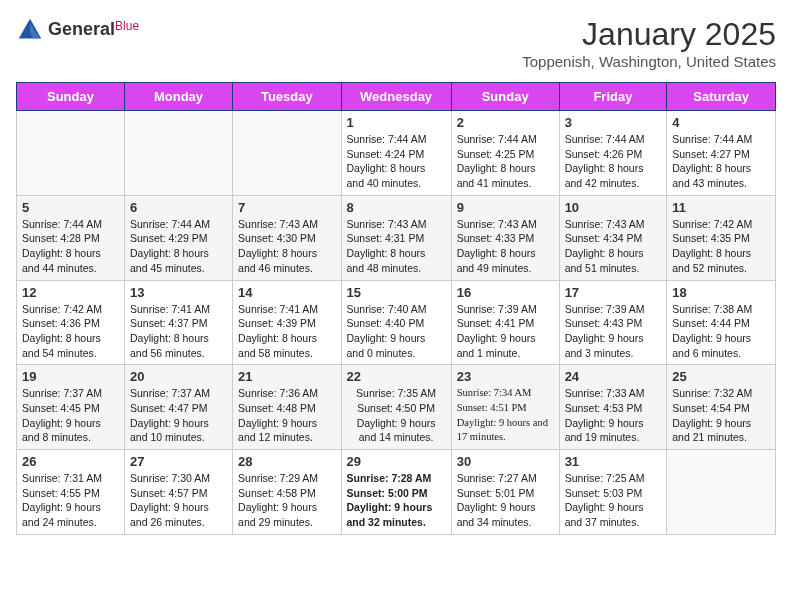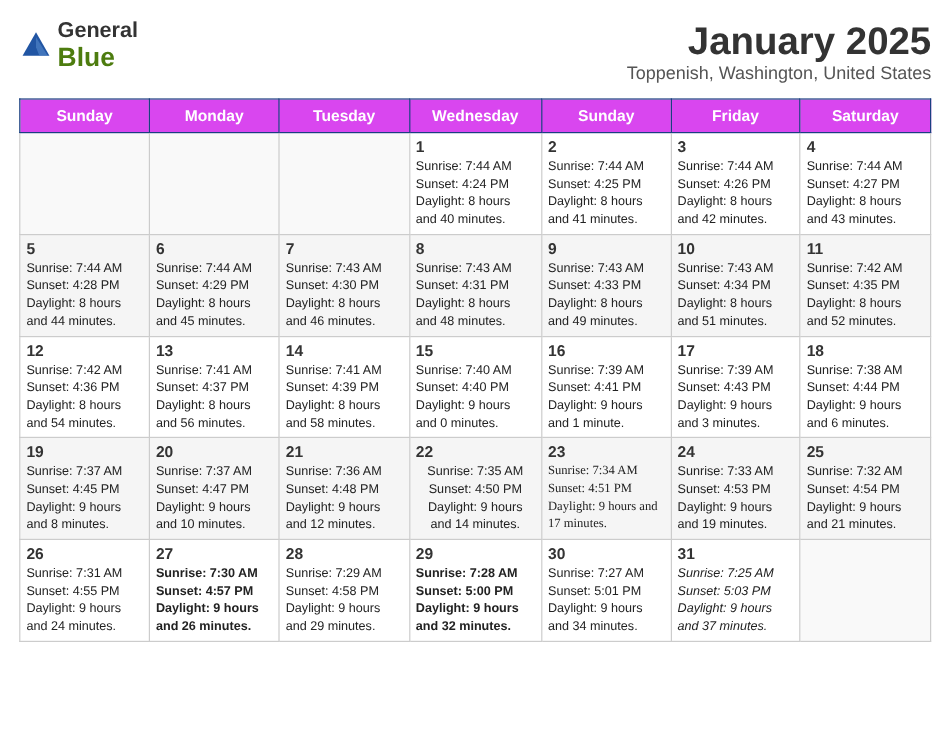--- a/index.html
+++ b/index.html
@@ -16,43 +16,42 @@
       align-items: flex-start;
       margin-bottom: 12px;
     }
     .logo {
       display: flex;
       align-items: center;
       gap: 4px;
     }
     .logo-text {
       display: flex;
-      flex-direction: column;
       line-height: 1.1;
     }
     .logo-general {
       font-size: 18px;
       font-weight: bold;
       color: #333;
     }
     .logo-blue {
-      font-size: 22px;
-      font-weight: bold;
-      color: #4d7c0f;
+      font-size: 12px;
+      font-weight: normal;
+      color: #be185d;
     }
     .logo-icon {
       width: 28px;
       height: 28px;
     }
     .title-block {
       text-align: right;
     }
     .month-title {
       font-size: 32px;
-      font-weight: bold;
+      font-weight: normal;
       color: #333;
     }
     .location {
       font-size: 15px;
       color: #555;
       margin-left: 21px;
     }
     .calendar {
       width: 100%;
       border-collapse: collapse;
@@ -290,21 +289,21 @@
       </tr>
       <tr>
         <td>
           <span class="day-number">26</span>
           <div class="day-info" style="white-space: pre-line;">Sunrise: 7:31 AM
 Sunset: 4:55 PM
 Daylight: 9 hours and 24 minutes.</div>
         </td>
         <td>
           <span class="day-number">27</span>
-          <div class="day-info" style="white-space: pre-line; font-weight: bold;">Sunrise: 7:30 AM
+          <div class="day-info" style="white-space: pre-line;">Sunrise: 7:30 AM
 Sunset: 4:57 PM
 Daylight: 9 hours and 26 minutes.</div>
         </td>
         <td>
           <span class="day-number">28</span>
           <div class="day-info" style="white-space: pre-line;">Sunrise: 7:29 AM
 Sunset: 4:58 PM
 Daylight: 9 hours and 29 minutes.</div>
         </td>
         <td>
@@ -314,20 +313,20 @@
 Daylight: 9 hours and 32 minutes.</div>
         </td>
         <td>
           <span class="day-number">30</span>
           <div class="day-info" style="white-space: pre-line;">Sunrise: 7:27 AM
 Sunset: 5:01 PM
 Daylight: 9 hours and 34 minutes.</div>
         </td>
         <td>
           <span class="day-number">31</span>
-          <div class="day-info" style="white-space: pre-line; font-style: italic;">Sunrise: 7:25 AM
+          <div class="day-info" style="white-space: pre-line;">Sunrise: 7:25 AM
 Sunset: 5:03 PM
 Daylight: 9 hours and 37 minutes.</div>
         </td>
         <td class="empty-cell"></td>
       </tr>
     </tbody>
 </table>
 
 </body></html>

